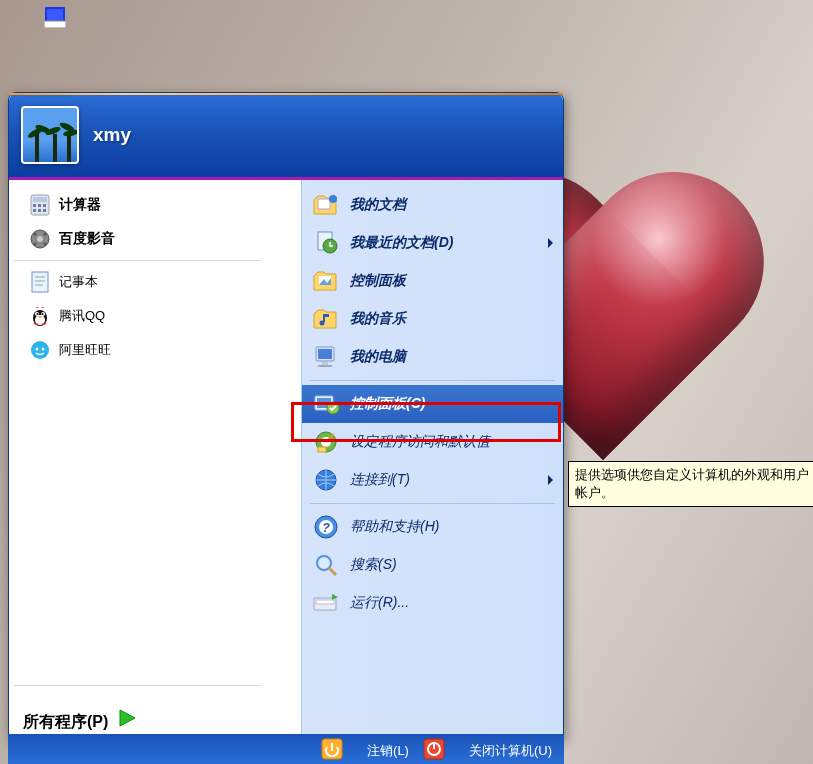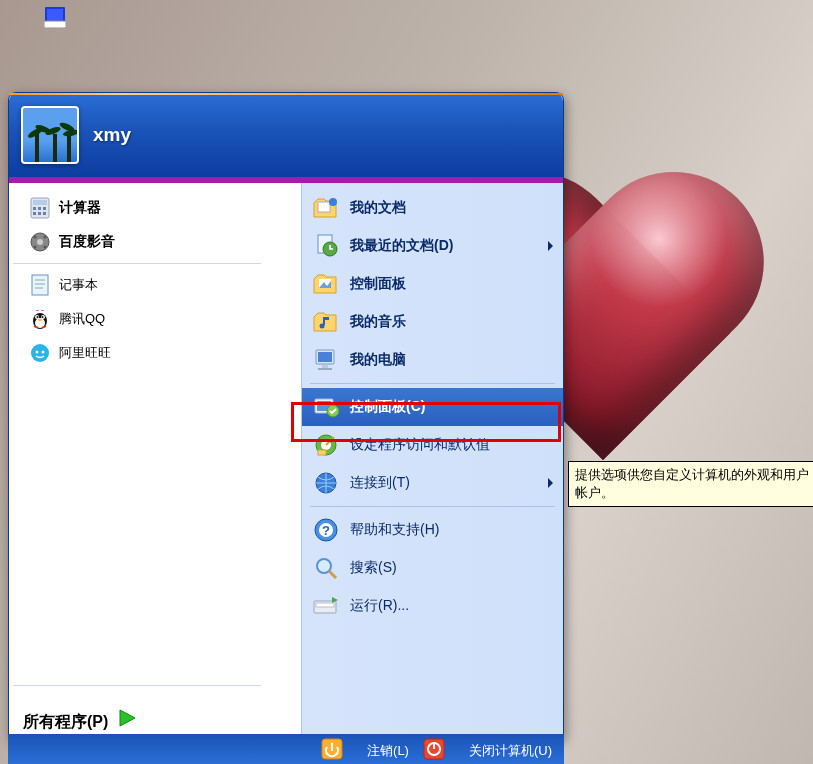--- a/index.html
+++ b/index.html
@@ -78,33 +78,34 @@
   border-radius: 50% 50% 50% 50%;
 }
 .sm-user {
   font-size: 19px; font-weight: bold; color: #fff;
   margin-left: 14px;
   text-shadow: 1px 1px 2px rgba(0,0,0,0.4);
 }
 .sm-body {
   display: flex;
   height: 560px;
-  border-top: 6px solid #a21caf;
+  border-top: 3px solid #a21caf;
   gap: 36px;
 }
 .sm-left {
   width: 274px; background: #fff;
   display: flex; flex-direction: column;
   padding: 8px 4px 4px;
 }
 .sm-right {
   width: 281px;
   background: linear-gradient(to right, #d5e4fb 0%, #cfe0fa 100%);
   border-left: 1px solid #a8c8f0;
   padding: 6px 0;
+  font-style: italic;
 }
 .pinned .item, .recent .item {
   display: flex; align-items: center;
   height: 34px; padding: 0 8px;
   cursor: default;
 }
 .pinned .item span, .recent .item span { margin-left: 8px; }
 .pinned .item { font-weight: bold; font-size: 14px; }
 .pinned { border-bottom: 1px solid #d0d8e8; margin-bottom: 4px; padding-bottom: 4px;}
 .recent .item { font-size: 13px; }

